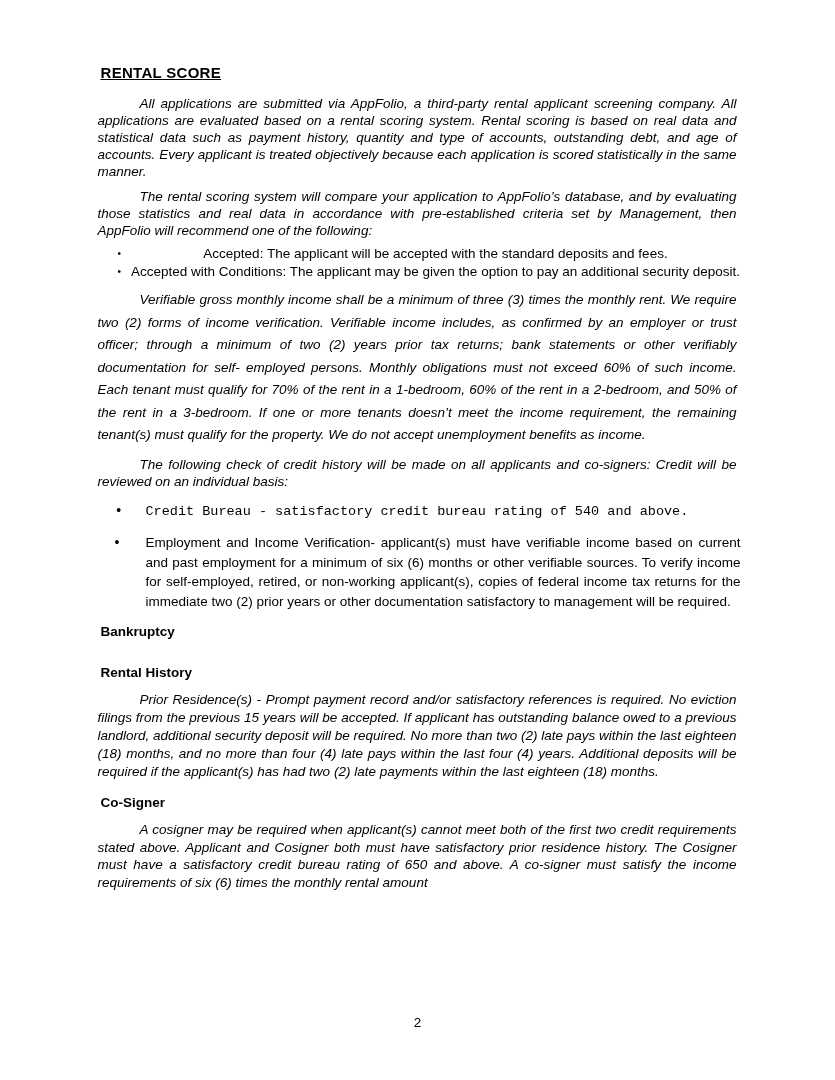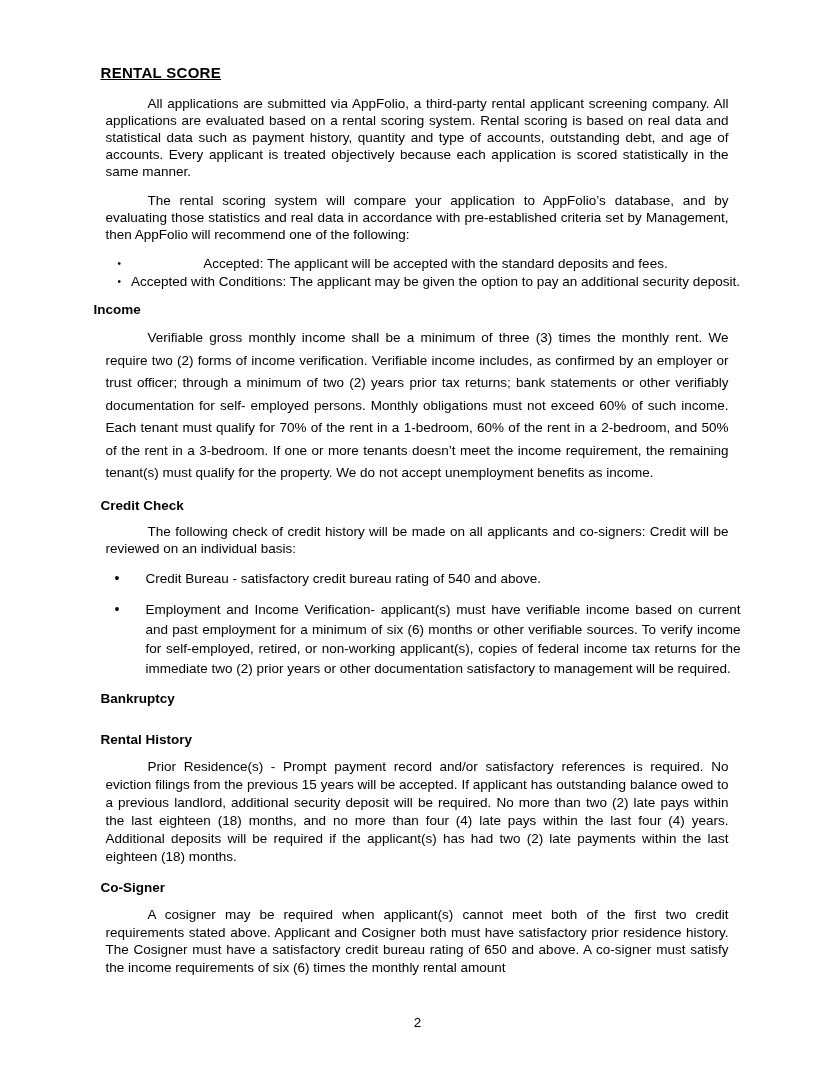--- a/index.html
+++ b/index.html
@@ -17,24 +17,25 @@
     padding: 64px 49px 0 48px;
   }
   .doc-title {
     margin: 0 0 0 7px;
     font-size: 15px;
     font-weight: bold;
     text-decoration: underline;
     letter-spacing: 0.3px;
   }
   .para {
-    margin: 12px;
+    margin: 4px;
     font-size: 13.5px;
     text-align: justify;
     line-height: 17px;
+    font-style: italic;
   }
   .first-indent { text-indent: 42px; }
   .p1 { margin-top: 14px; }
   .p2 { margin-top: 8px; }
 
   ul.intro-list {
     list-style: none;
     margin: 6px 0 0 0;
     padding: 0 0 0 22px;
   }
@@ -86,21 +87,21 @@
     text-align: justify;
   }
   ul.credit-list li::before {
     content: "\2022";
     position: absolute;
     left: 0;
     top: 0;
     font-size: 14px;
     line-height: 19.5px;
   }
-  .cl-item-1 { margin-top: 12px; }
+  .cl-item-1 { margin-top: 12px; font-family: Liberation Mono, monospace; }
   .cl-item-2 { margin-top: 12px; }
 
   .page-number {
     position: absolute;
     left: 0;
     right: 0;
     bottom: 50px;
     text-align: center;
     font-size: 13.5px;
   }
@@ -115,24 +116,22 @@
 
     <p class="para first-indent p1">All applications are submitted via AppFolio, a third-party rental applicant screening company. All applications are evaluated based on a rental scoring system. Rental scoring is based on real data and statistical data such as payment history, quantity and type of accounts, outstanding debt, and age of accounts. Every applicant is treated objectively because each application is scored statistically in the same manner.</p>
 
     <p class="para first-indent p2">The rental scoring system will compare your application to AppFolio’s database, and by evaluating those statistics and real data in accordance with pre-established criteria set by Management, then AppFolio will recommend one of the following:</p>
 
     <ul class="intro-list">
       <li>Accepted: The applicant will be accepted with the standard deposits and fees.</li>
       <li>Accepted with Conditions: The applicant may be given the option to pay an additional security deposit.</li>
     </ul>
 
-    <h2 class="section-heading h-flush mt-income-h">Income</h2>
     <p class="para first-indent income-body">Verifiable gross monthly income shall be a minimum of three (3) times the monthly rent. We require two (2) forms of income verification. Verifiable income includes, as confirmed by an employer or trust officer; through a minimum of two (2) years prior tax returns; bank statements or other verifiably documentation for self- employed persons. Monthly obligations must not exceed 60% of such income. Each tenant must qualify for 70% of the rent in a 1-bedroom, 60% of the rent in a 2-bedroom, and 50% of the rent in a 3-bedroom. If one or more tenants doesn’t meet the income requirement, the remaining tenant(s) must qualify for the property. We do not accept unemployment benefits as income.</p>
 
-    <h2 class="section-heading mt-cc-h">Credit Check</h2>
     <p class="para first-indent cc-body">The following check of credit history will be made on all applicants and co-signers: Credit will be reviewed on an individual basis:</p>
 
     <ul class="credit-list">
       <li class="cl-item-1">Credit Bureau - satisfactory credit bureau rating of 540 and above.</li>
       <li class="cl-item-2">Employment and Income Verification- applicant(s) must have verifiable income based on current and past employment for a minimum of six (6) months or other verifiable sources. To verify income for self-employed, retired, or non-working applicant(s), copies of federal income tax returns for the immediate two (2) prior years or other documentation satisfactory to management will be required.</li>
     </ul>
 
     <h2 class="section-heading mt-bk-h">Bankruptcy</h2>
 
     <h2 class="section-heading mt-rh-h">Rental History</h2>

